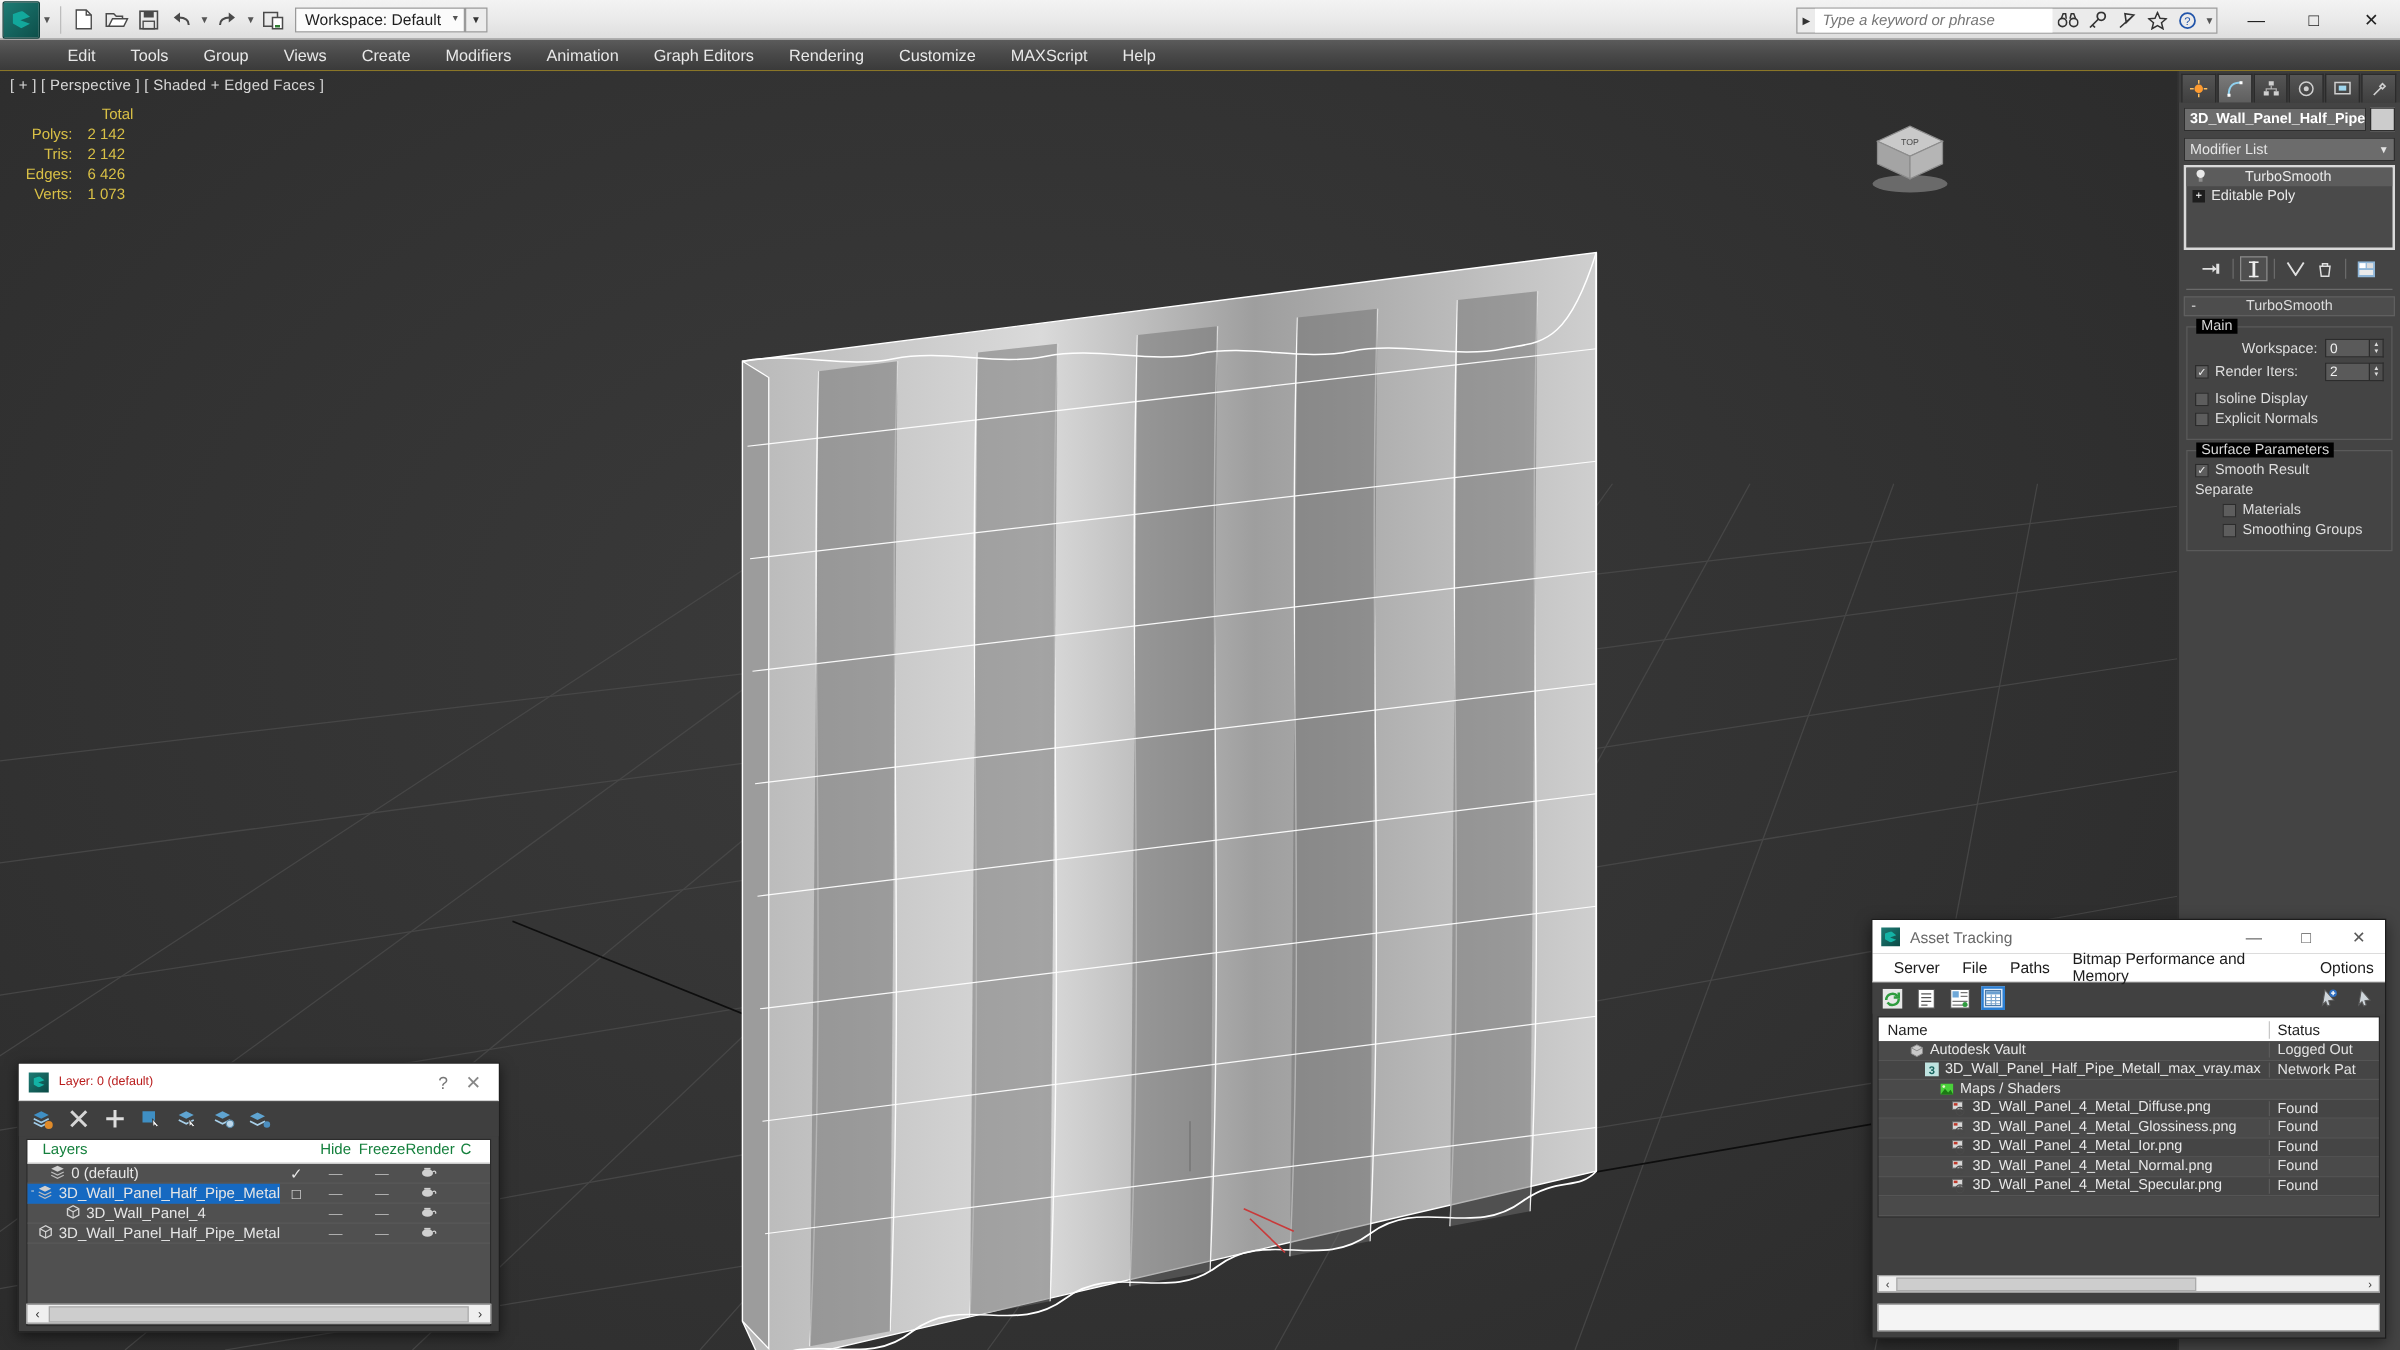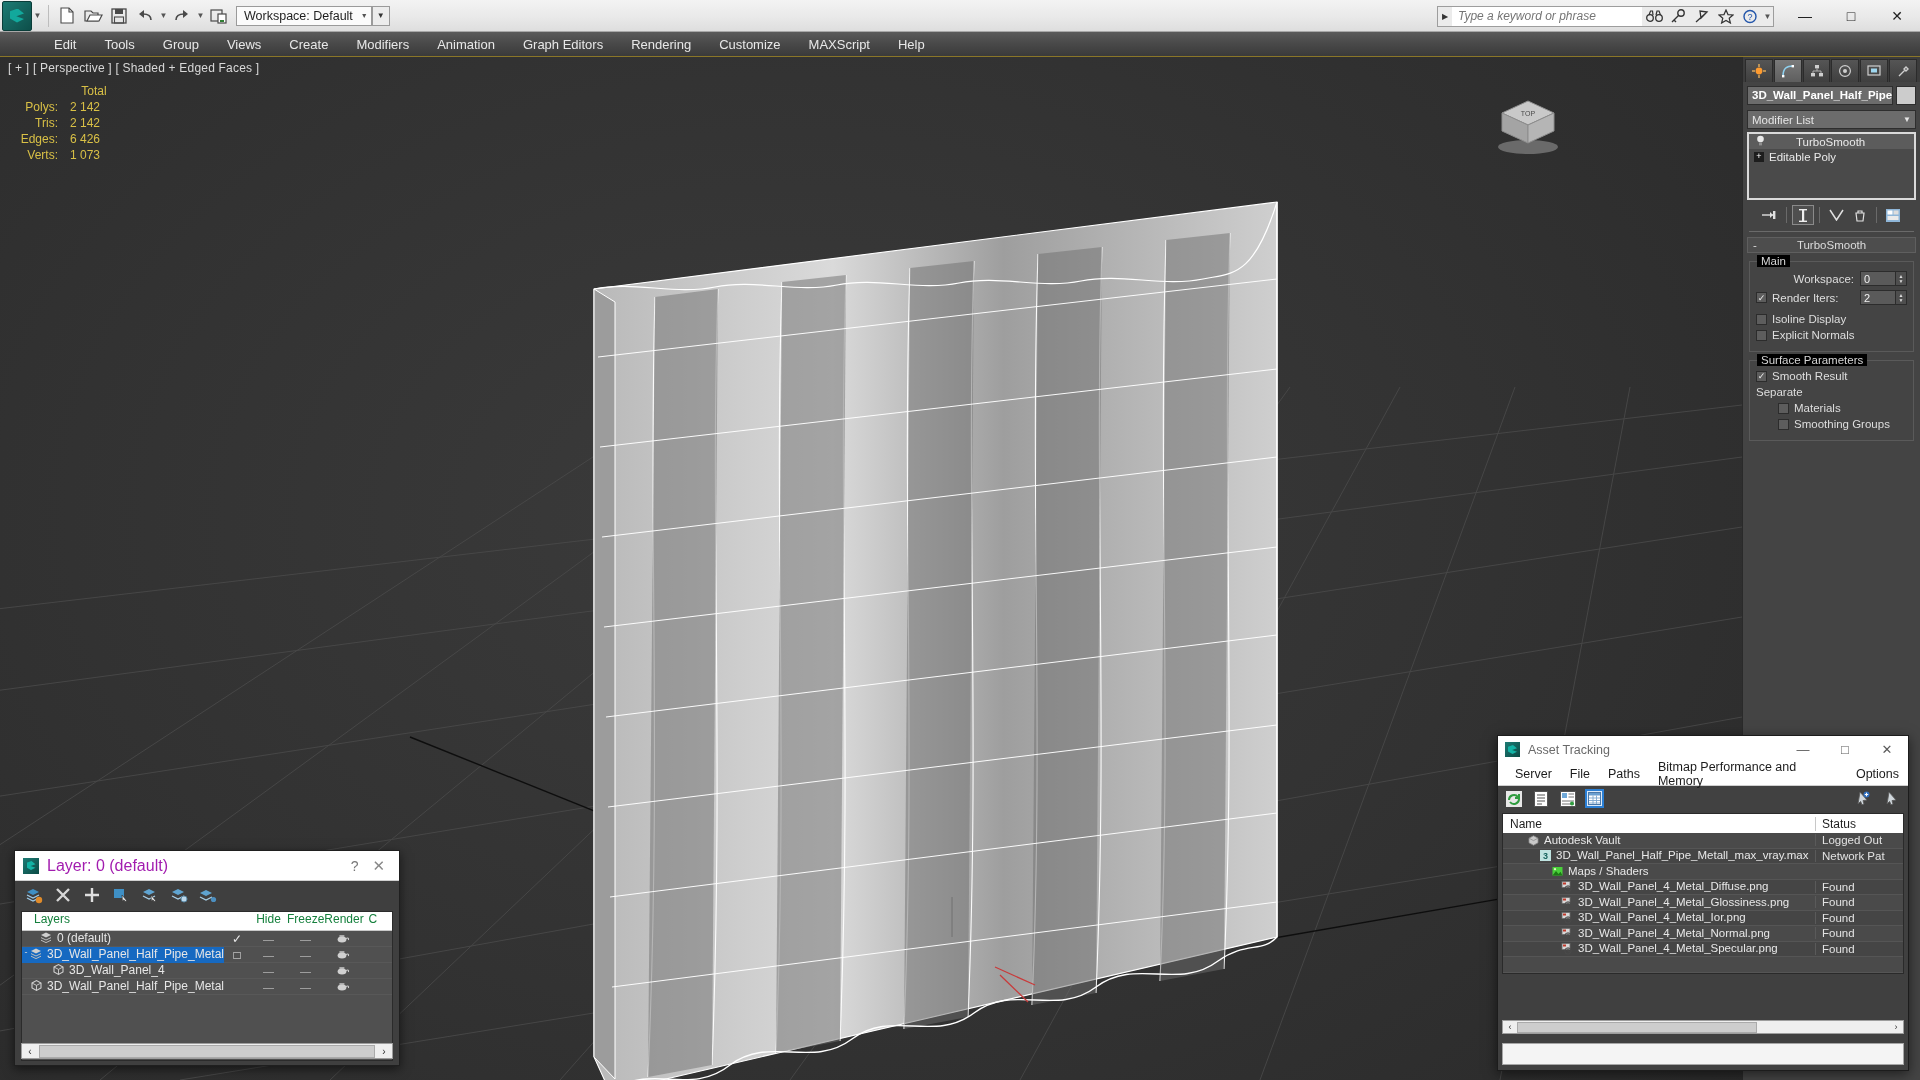--- a/index.html
+++ b/index.html
@@ -211,21 +211,21 @@
     padding-left: 8px; border-bottom: 1px solid #d0d0d0;
   }
   .lw-ico {
     width: 16px; height: 16px; background: linear-gradient(135deg,#1d7b74,#0b4a45);
     display:flex; align-items:center; justify-content:center; margin-right: 8px;
   }
   .lw-ico:after {
     content:""; width:9px; height:9px; background:#13b3a5;
     clip-path: polygon(0% 20%, 55% 0%, 100% 35%, 45% 55%, 100% 75%, 50% 100%, 0% 72%);
   }
-  .lw-ttxt { font-size: 16px; color: #a21caf; }
+  .lw-ttxt { font-size: 10px; color: #b91c1c; }
   .lw-q { margin-left: auto; font-size: 14px; color: #777; padding: 0 14px; cursor: pointer; }
   .lw-x { font-size: 15px; color: #888; padding: 0 14px 0 0; cursor: pointer; }
   .lw-toolbar {
     height: 28px; background: #3f3f3f; display: flex; align-items: center;
     padding-left: 10px; gap: 11px;
   }
   .lw-tbtn { width: 18px; height: 18px; cursor: pointer; position: relative; }
   .lw-list { margin: 2px 6px 0 6px; background: #505050; height: 150px; border: 1px solid #2b2b2b; }
   .lw-head {
     display: flex; height: 19px; background: #ffffff; font-size: 12px; color: #15803d;

